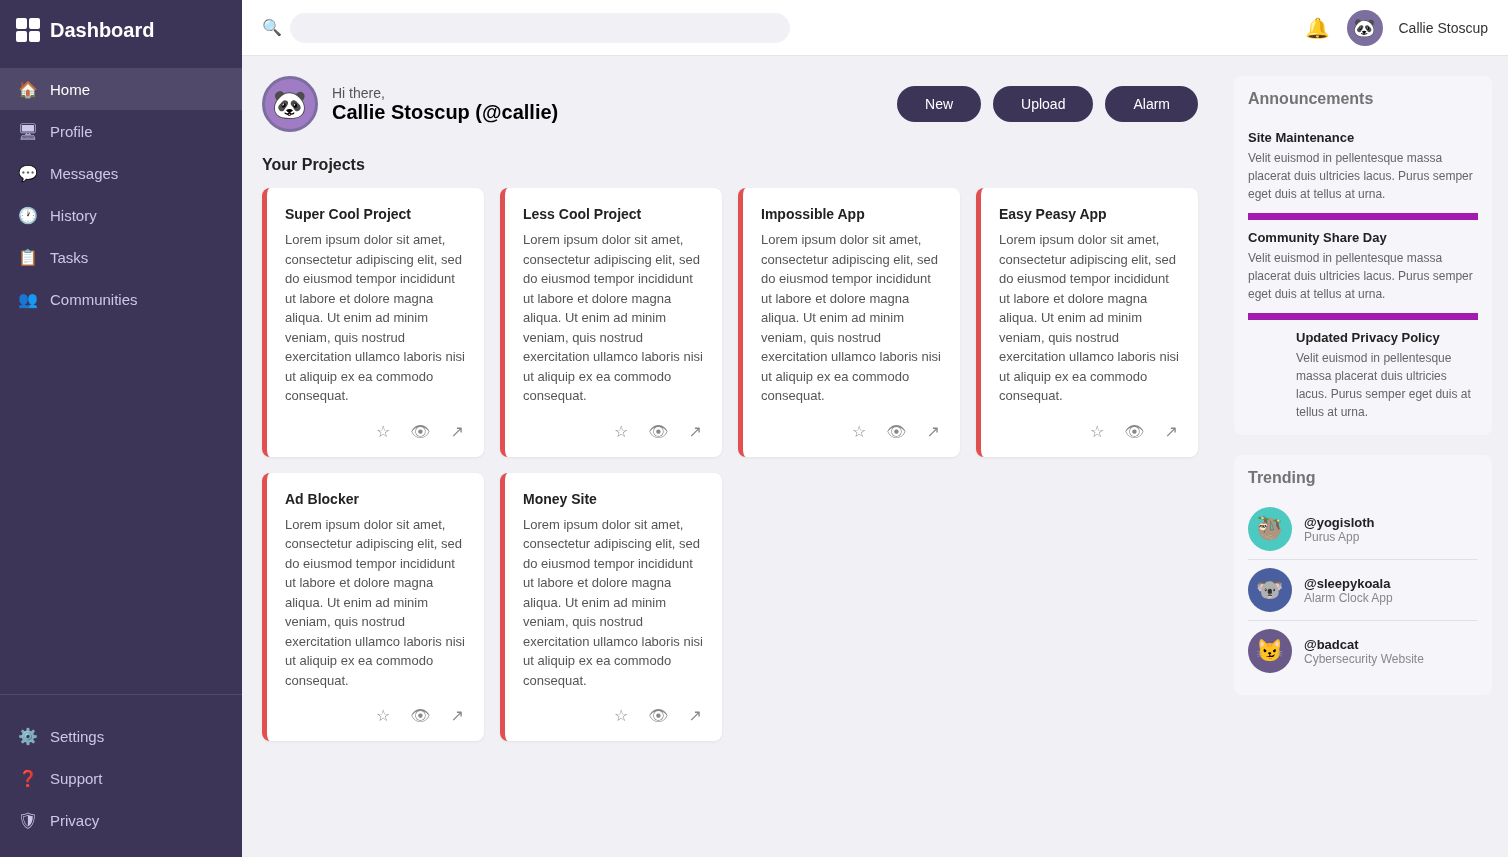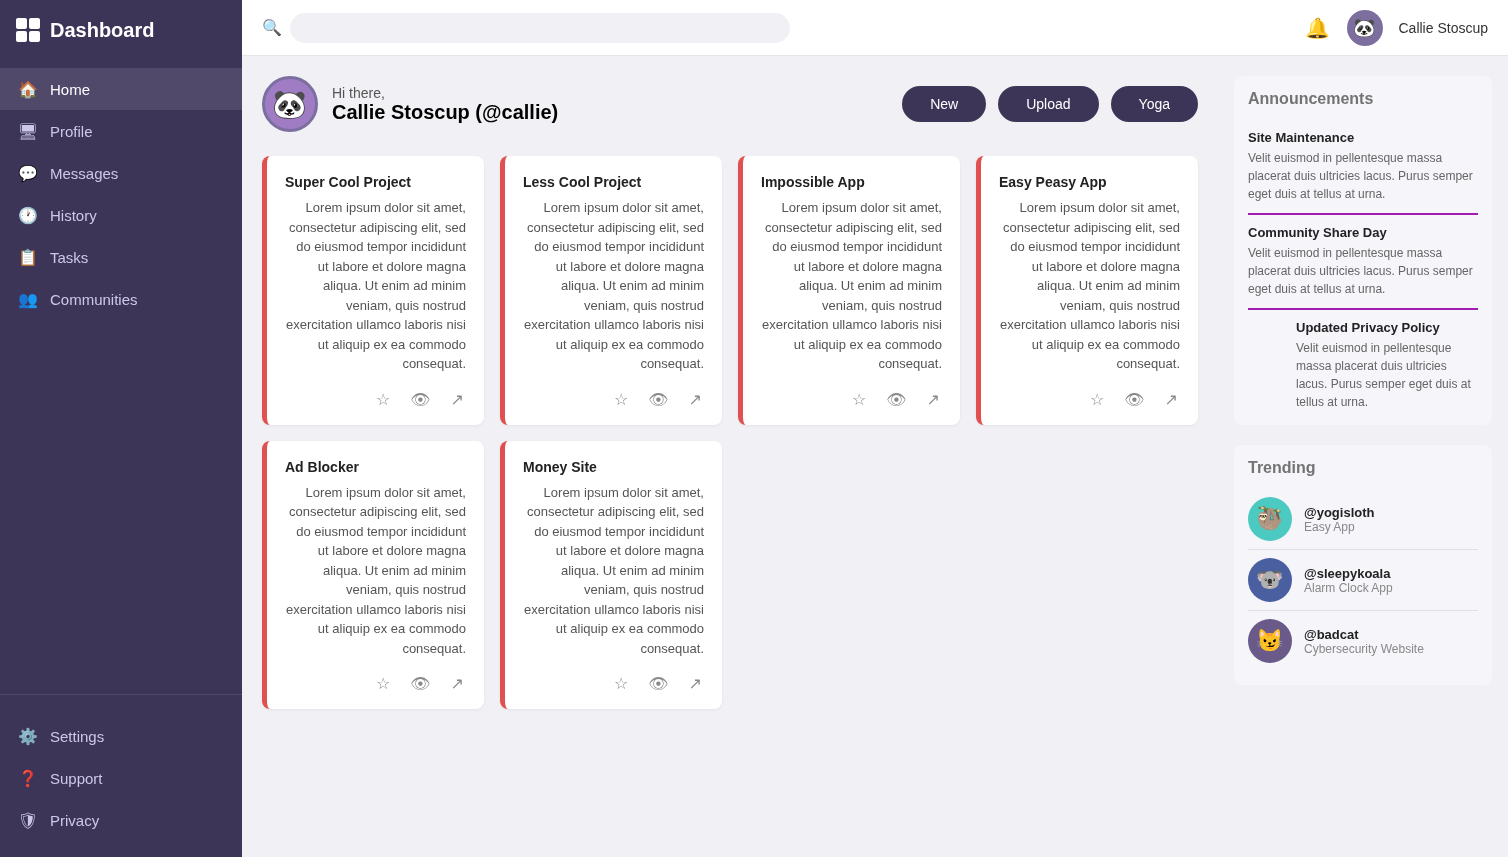--- a/index.html
+++ b/index.html
@@ -178,21 +178,21 @@
       background: #fff;
       border-radius: 8px;
       border-left: 5px solid #e05050;
       padding: 18px 18px 14px;
       display: flex;
       flex-direction: column;
       gap: 8px;
       box-shadow: 0 1px 3px rgba(0,0,0,0.06);
     }
     .project-card-title { font-size: 14px; font-weight: 700; color: #222; }
-    .project-card-desc { font-size: 13px; color: #555; line-height: 1.5; text-align: right; }
+    .project-card-desc { font-size: 13px; color: #555; line-height: 1.5; }
     .project-card-actions {
       display: flex;
       gap: 16px;
       margin-top: 6px;
       justify-content: flex-end;
     }
     .project-action-icon {
       font-size: 16px;
       color: #888;
       cursor: pointer;
@@ -215,21 +215,21 @@
       background: #f5f5fa;
       border-radius: 8px;
       padding: 14px;
     }
     .panel-section-title {
       font-size: 16px;
       font-weight: 700;
       color: #737373;
       margin-bottom: 12px;
     }
-    .announcement-item { padding: 10px 0; border-bottom: 2px solid #a21caf; }
+    .announcement-item { padding: 10px 0; border-bottom: 7px solid #a21caf; }
     .announcement-item:last-child { border-bottom: none; padding-bottom: 0; margin-left: 48px; }
     .announcement-item-title { font-size: 13px; font-weight: 700; color: #222; margin-bottom: 4px; }
     .announcement-item-text { font-size: 12px; color: #666; line-height: 1.5; }
 
     
     .trending-item {
       display: flex;
       align-items: center;
       gap: 12px;
       padding: 8px 0;
@@ -333,24 +333,25 @@
 
       <div id="user-greeting">
         <div class="user-avatar-large">🐼</div>
         <div class="greeting-text">
           <div class="hi">Hi there,</div>
           <div class="name">Callie Stoscup (@callie)</div>
         </div>
         <div class="action-buttons">
           <button class="action-btn">New</button>
           <button class="action-btn">Upload</button>
-          <button class="action-btn">Yoga</button>
+          <button class="action-btn">Alarm</button>
         </div>
       </div>
 
+      <div id="projects-heading">Your Projects</div>
       <div class="projects-grid" id="projects-grid">
 
       <div class="project-card">
     <div class="project-card-title">Super Cool Project</div>
     <div class="project-card-desc">Lorem ipsum dolor sit amet, consectetur adipiscing elit, sed do eiusmod tempor incididunt ut labore et dolore magna aliqua. Ut enim ad minim veniam, quis nostrud exercitation ullamco laboris nisi ut aliquip ex ea commodo consequat.</div>
     <div class="project-card-actions">
       <span class="project-action-icon">☆</span>
       <span class="project-action-icon">👁</span>
       <span class="project-action-icon">↗</span>
     </div>
@@ -423,21 +424,21 @@
           </div>
       </div>
 
       <div class="panel-section">
         <div class="panel-section-title">Trending</div>
         <div id="trending-list">
             <div class="trending-item">
     <div class="trending-avatar" style="background:#4cc9c0">🦥</div>
     <div class="trending-info">
       <div class="trending-handle">@yogisloth</div>
-      <div class="trending-app">Easy App</div>
+      <div class="trending-app">Purus App</div>
     </div>
   </div>
             <div class="trending-item">
     <div class="trending-avatar" style="background:#4a5fa0">🐨</div>
     <div class="trending-info">
       <div class="trending-handle">@sleepykoala</div>
       <div class="trending-app">Alarm Clock App</div>
     </div>
   </div>
             <div class="trending-item">

